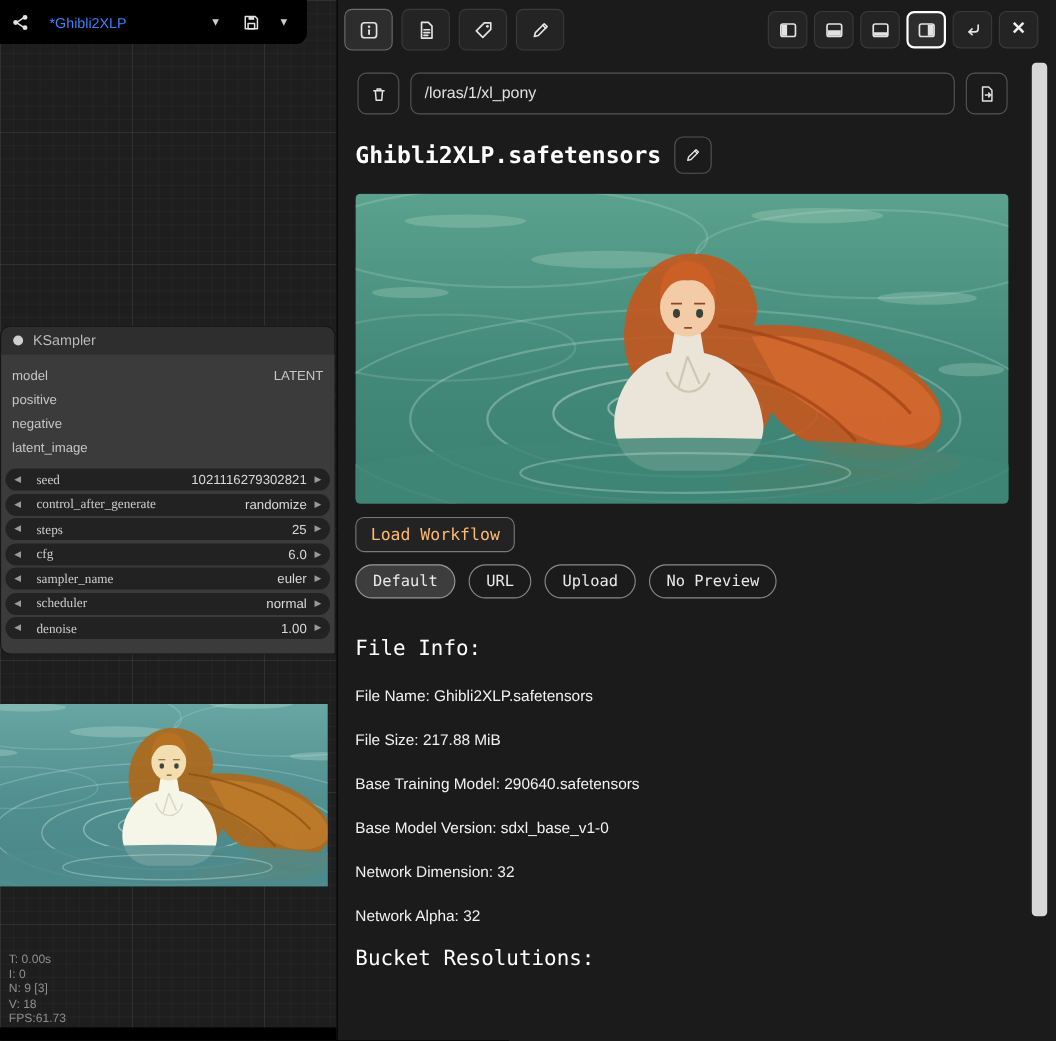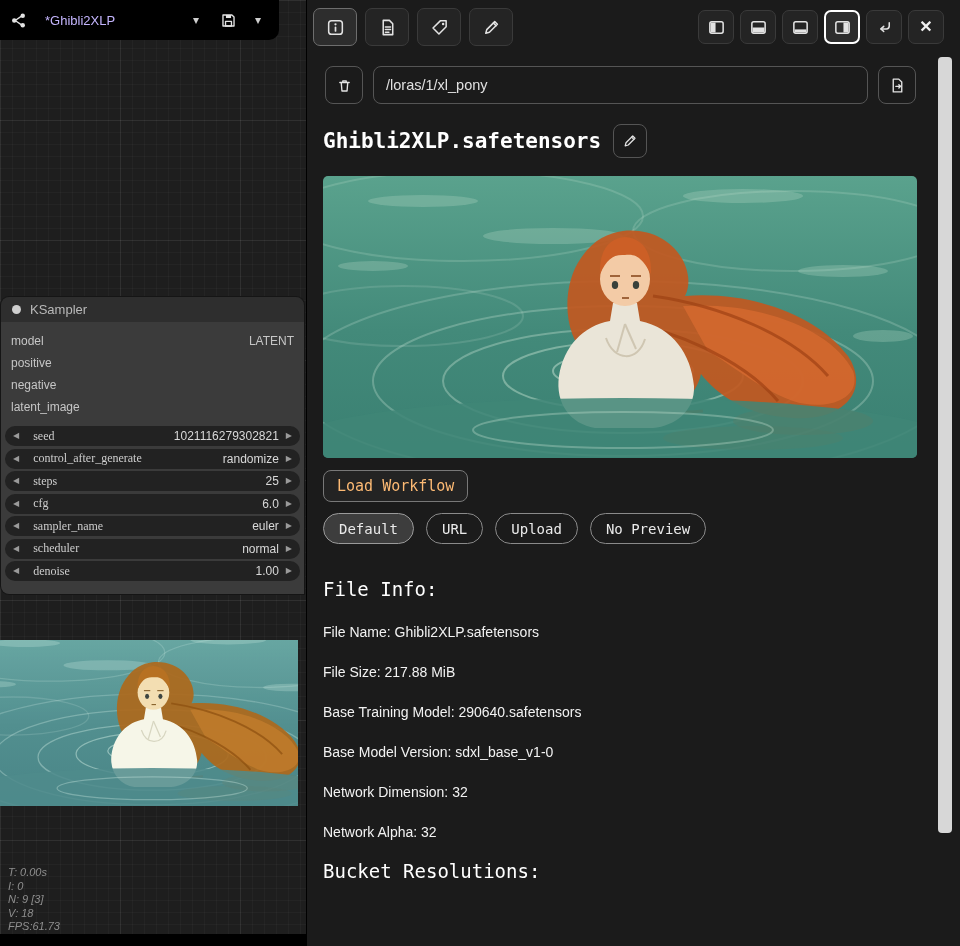--- a/index.html
+++ b/index.html
@@ -15,21 +15,21 @@
       linear-gradient(90deg, rgba(255,255,255,.055) 1px, transparent 1px),
       linear-gradient(rgba(255,255,255,.028) 1px, transparent 1px),
       linear-gradient(90deg, rgba(255,255,255,.028) 1px, transparent 1px);
     background-size:120px 120px,120px 120px,12px 12px,12px 12px; }
 
   .topbar { position:absolute; left:0; top:0; width:279px; height:40px; background:#000;
     border-radius:0 0 10px 0; display:flex; align-items:center; padding:0 6px 0 10px; }
   .topbar svg { flex:0 0 auto; }
   .wf-select { display:flex; align-items:center; justify-content:space-between; flex:1;
     margin:0 6px 0 10px; height:28px; padding:0 8px; border-radius:4px; cursor:pointer; }
-  .wf-name { font-size:13px; color:#c4b5fd; white-space:nowrap; }
+  .wf-name { font-size:13px; color:#3b82f6; white-space:nowrap; }
   .tb-btn { width:30px; height:28px; display:flex; align-items:center; justify-content:center;
     border-radius:4px; cursor:pointer; }
   .caret { color:#cfcfcf; font-size:12px; line-height:1; }
 
   
   .ksampler { position:absolute; left:0; top:296px; width:305px; }
   .node-title { height:26px; background:#2e2e2e; border:1px solid #151515; border-bottom:none;
     border-radius:9px 9px 0 0; display:flex; align-items:center; gap:9px; padding-left:11px;
     color:#b9b9b9; font-size:13px; cursor:move; }
   .collapse-dot { width:9px; height:9px; border-radius:50%; background:#cfcfcf; }
@@ -42,21 +42,21 @@
     display:flex; align-items:center; padding:0 8px; font-size:12px; color:#cdcdcd; cursor:pointer; }
   .warrow { font-size:8px; color:#9a9a9a; line-height:1; }
   .wname { margin-left:14px;font-family:Liberation Serif, serif; }
   .wval { margin-left:auto; margin-right:7px; color:#d9d9d9; }
 
   .preview-node { position:absolute; left:0; top:640px; width:298px; height:166px; overflow:hidden;
     background:#244; cursor:pointer; }
   .preview-node svg { display:block; }
   .preview-art { filter:hue-rotate(15deg) saturate(.85) brightness(1.07); }
 
-  .stats { position:absolute; left:8px; top:866px; font-size:11px; line-height:13.5px; color:#8f8f8f;font-style:italic; }
+  .stats { position:absolute; left:8px; top:866px; font-size:11px; line-height:13.5px; color:#8f8f8f; }
   .bottom-strip { position:absolute; left:0; bottom:0; width:306px; height:12px; background:#000; }
 
   
   .panel { position:absolute; left:307px; top:0; width:653px; height:946px; background:#1b1b1b; overflow:hidden; }
 
   .panel-toolbar { display:flex; align-items:center; padding:8px 16px 4px 6px; }
   .tab-btn { width:44px; height:38px; margin-right:8px; background:#242424;
     border:1px solid #3a3a3a; border-radius:7px; display:flex; align-items:center;
     justify-content:center; cursor:pointer; }
   .tab-btn.active { background:#2d2d2d; border-color:#6e6e6e; }

